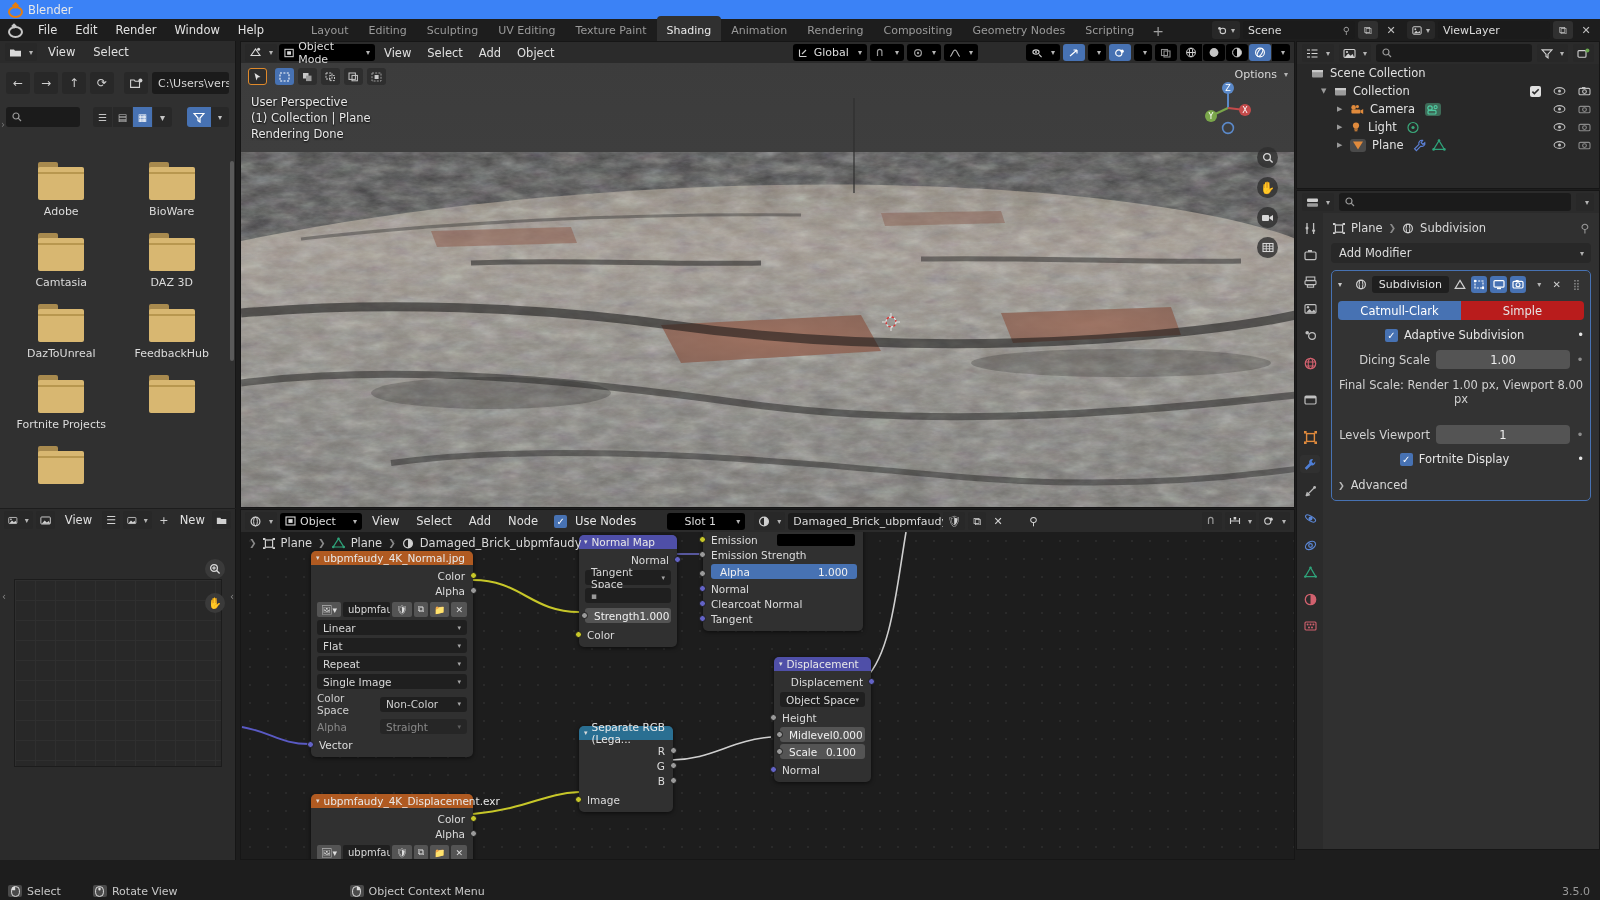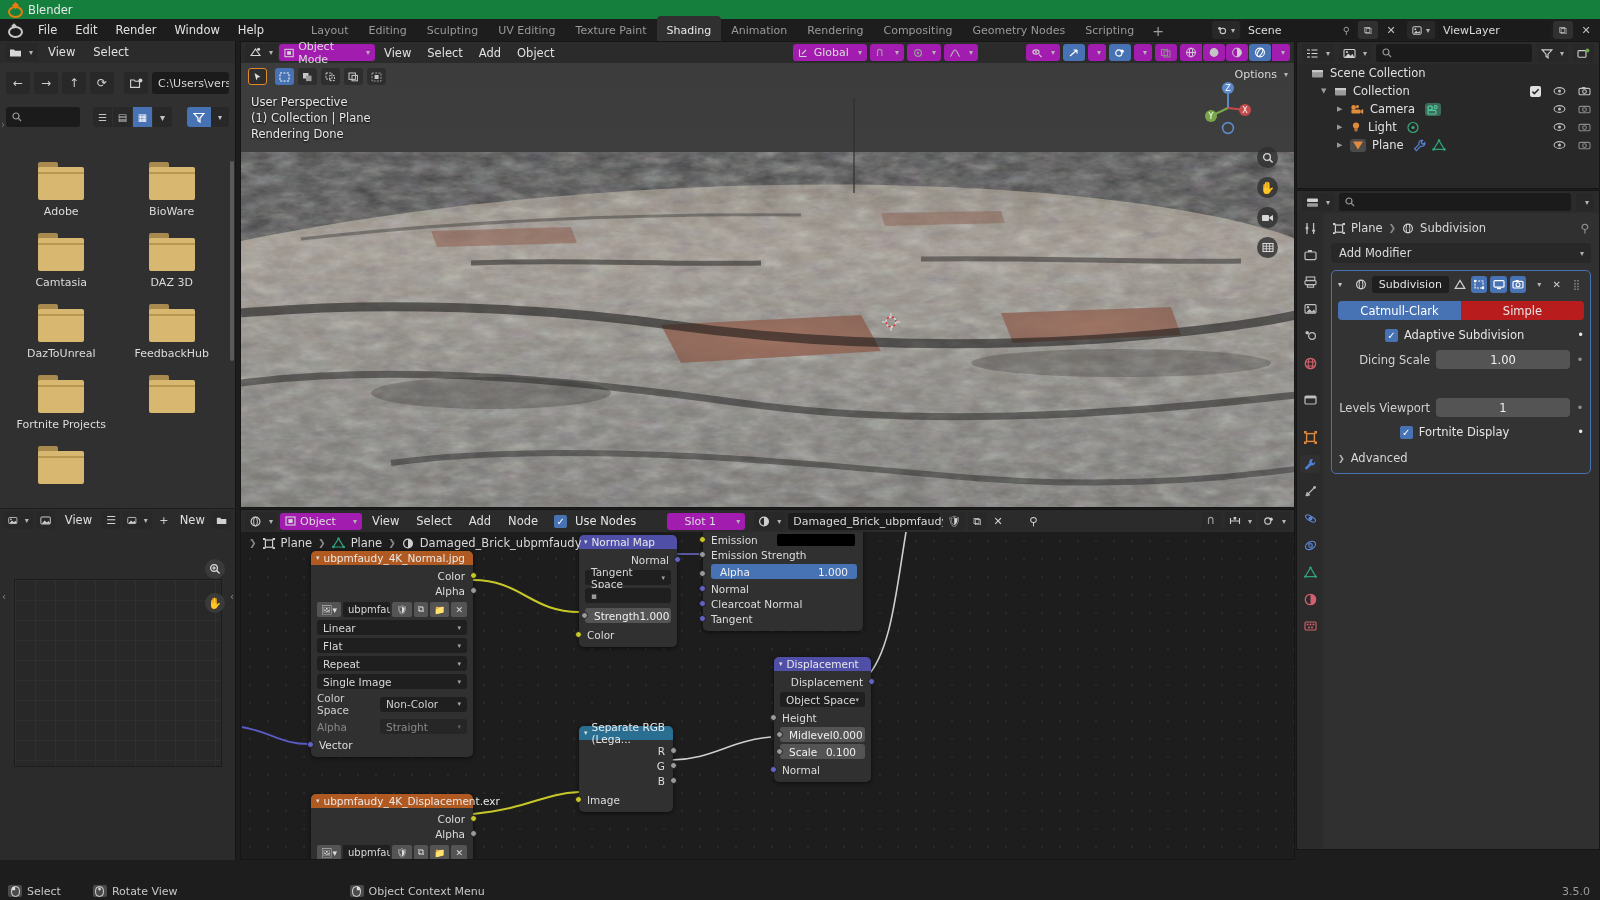--- a/index.html
+++ b/index.html
@@ -1,21 +1,21 @@
 <!DOCTYPE html>
 <html><head>
 <meta charset="utf-8">
 <style>
   * { box-sizing: border-box; margin:0; padding:0; }
   html,body { width:1600px; height:900px; overflow:hidden; background:#1d1d1d;
     font-family:"DejaVu Sans", sans-serif; font-size:11.5px; color:#e5e5e5; }
   .app { position:relative; width:1600px; height:900px; }
 
   
-  .titlebar { height:19px; background:#15803d; display:flex; align-items:center;
+  .titlebar { height:19px; background:#3b82f6; display:flex; align-items:center;
     padding-left:8px; gap:7px; font-size:11.5px; color:#e8e8e8; }
   .blender-logo { width:13px; height:13px; position:relative; }
   .blender-logo::before { content:""; position:absolute; left:0; top:3px; width:11px; height:8px;
     border:2px solid #e87d0d; border-radius:50%; }
   .blender-logo::after { content:""; position:absolute; left:5px; top:0px; width:5px; height:5px;
     background:#e87d0d; transform:rotate(45deg); }
 
   
   .topbar { height:22px; background:#1d1d1d; display:flex; align-items:center;
     padding-left:6px; position:relative; }
@@ -80,21 +80,21 @@
   .fb-scroll { position:absolute; right:1px; top:120px; width:4px; height:200px;
     background:#5a5a5a; border-radius:2px; }
   .fb-left-arrow { position:absolute; left:1px; top:78px; color:#777; font-size:10px; }
 
   
   #viewport { left:240px; top:41px; width:1055px; height:467px; background:#393939;
     border:1px solid #161616; overflow:hidden; }
   .vp-hdr { height:21px; background:#2b2b2b; display:flex; align-items:center; padding:0 4px; gap:2px;
     position:relative; z-index:5; }
   .vp-hdr-right { position:absolute; right:4px; display:flex; align-items:center; gap:3px; }
-  .vp-modebtn { height:17px; background:#a21caf; border-radius:3px; display:flex; align-items:center;
+  .vp-modebtn { height:17px; background:#000000; border-radius:3px; display:flex; align-items:center;
     gap:4px; padding:0 5px; font-size:11px; color:#dcdcdc; }
   .vp-menu { padding:0 7px; font-size:11.5px; color:#e0e0e0; }
   .vp-toolrow { position:absolute; left:7px; top:26px; display:flex; gap:4px; z-index:5; }
   .vp-tool { width:19px; height:17px; background:#2e2e2e; border-radius:3px; display:flex;
     align-items:center; justify-content:center; }
   .vp-tool.sel { border:1px solid #e08a2b; }
   .vp-tool.on { background:#4772b3; }
   .vp-canvas { position:absolute; left:0; top:21px; right:0; bottom:0; overflow:hidden;
     background:linear-gradient(#3a3a3a,#404040); }
   .vp-overlay { position:absolute; left:10px; top:52px; line-height:16px; font-size:11.5px;
@@ -1087,22 +1087,23 @@
           <span class="sp"></span>
           <span class="dot">•</span>
         </div>
 
         <div class="prow">
           <span class="lab">Dicing Scale</span>
           <span class="val">1.00</span>
           <span class="dot">•</span>
         </div>
 
-
-        <div class="prow" style="margin-top:29px;">
+        <div class="finalscale">Final Scale: Render 1.00 px, Viewport 8.00 px</div>
+
+        <div class="prow" style="margin-top:19px;">
           <span class="lab">Levels Viewport</span>
           <span class="val">1</span>
           <span class="dot">•</span>
         </div>
 
         <div class="cbrow">
           <span class="sp"></span>
           <span class="cb">✓</span>
           <span>Fortnite Display</span>
           <span class="sp"></span>

